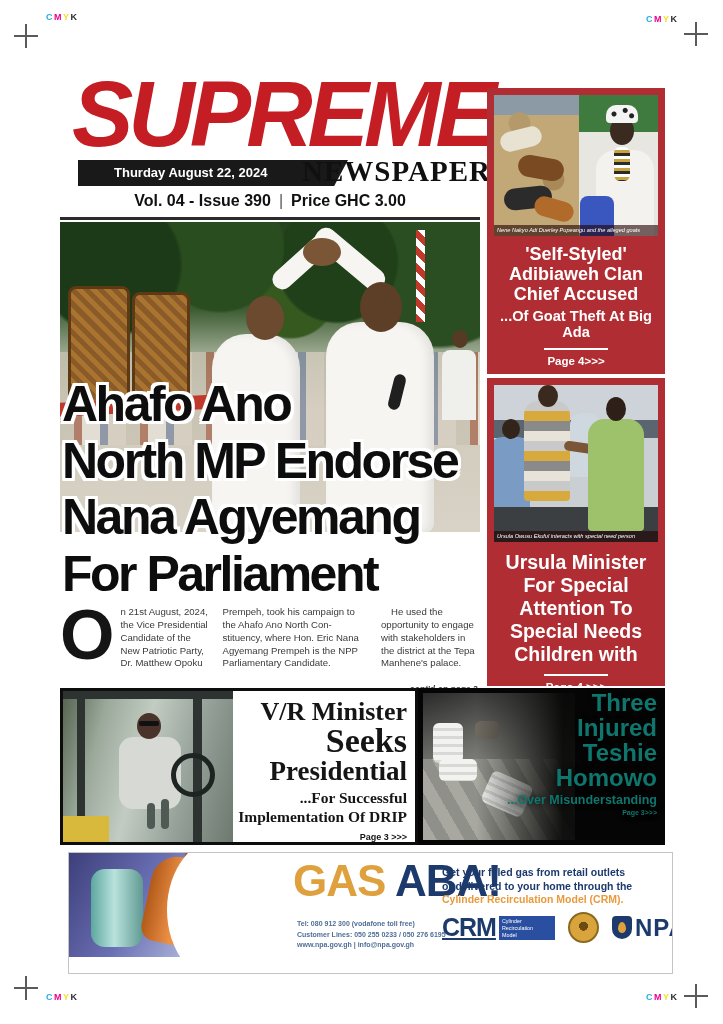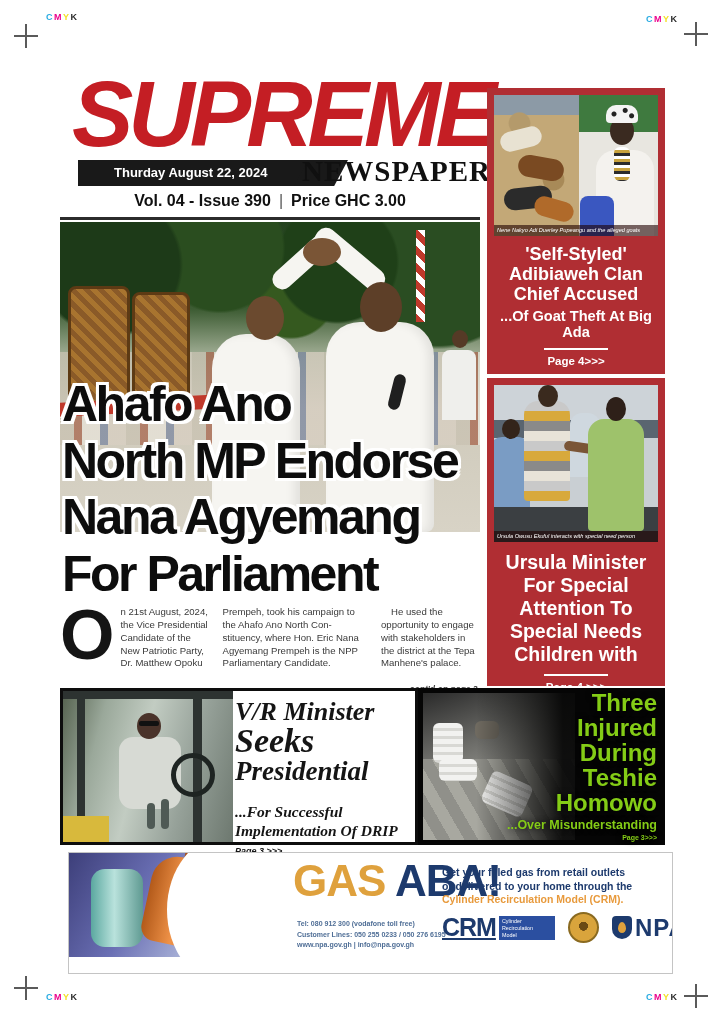--- a/index.html
+++ b/index.html
@@ -115,37 +115,37 @@
       border:3px solid #0d0d0d;box-sizing:border-box;}
   .vr-photo{position:absolute;left:0;top:0;width:170px;height:151px;overflow:hidden;
       background:linear-gradient(105deg,#55624f 0%,#9aa89a 22%,#c2ccc2 45%,#97a29a 70%,#6d786f 100%);}
   .vr-bar{position:absolute;background:#2d3331;}
   .vr-man{position:absolute;left:56px;top:46px;width:62px;height:72px;background:#d7dad4;border-radius:14px;}
   .vr-head{position:absolute;left:74px;top:22px;width:24px;height:26px;background:#4a332a;border-radius:50%;}
   .vr-glasses{position:absolute;left:76px;top:30px;width:20px;height:5px;background:#111;border-radius:2px;}
   .vr-wheel{position:absolute;left:108px;top:62px;width:34px;height:34px;border:5px solid #1e2422;border-radius:50%;}
   .vr-lever{position:absolute;background:#4f5a55;border-radius:4px;}
   .vr-yellow{position:absolute;left:0;bottom:0;width:46px;height:26px;background:#d8b93c;}
-  .vr-text{position:absolute;left:172px;right:8px;top:8px;
-      font-family:"Liberation Serif",serif;color:#151515;font-style:italic;}
+  .vr-text{position:absolute;left:172px;right:8px;top:8px;text-align:right;
+      font-family:"Liberation Serif",serif;color:#151515;}
   .vr-l1{font-size:26px;font-weight:bold;line-height:1;}
   .vr-l2{font-size:34px;font-weight:bold;line-height:.95;}
   .vr-l3{font-size:27px;font-weight:bold;line-height:1.05;}
-  .vr-sub{font-size:15.5px;font-weight:bold;line-height:1.25;margin-top:16px;}
+  .vr-sub{font-size:15.5px;font-weight:bold;line-height:1.25;margin-top:2px;}
   .vr-page{font-size:9px;font-weight:bold;margin-top:6px;font-family:"Liberation Sans",sans-serif;}
 
   
   .teshie-block{position:absolute;left:418px;top:688px;width:247px;height:157px;background:#050505;box-sizing:border-box;}
   .teshie-photo{position:absolute;left:5px;top:5px;width:152px;height:147px;overflow:hidden;
       background:linear-gradient(160deg,#2a2a2a 0%,#6f6f6b 35%,#9b9b95 60%,#8a8a84 100%);}
   .teshie-floor{position:absolute;left:0;bottom:0;width:100%;height:55%;
       background:repeating-linear-gradient(60deg,#a8a8a0 0 12px,#90908a 12px 24px);}
   .chair{position:absolute;background:repeating-linear-gradient(#f2f2f0 0 5px,#d8d8d4 5px 8px);border-radius:6px;}
   .teshie-fade{position:absolute;inset:0;background:linear-gradient(90deg,transparent 35%,rgba(0,0,0,.9) 92%);}
-  .teshie-text{position:absolute;right:8px;top:3px;text-align:right;color:#84cc16;font-weight:bold;
+  .teshie-text{position:absolute;right:8px;top:3px;text-align:right;color:#0f766e;font-weight:bold;
       text-shadow:0 0 6px rgba(0,0,0,.9);}
   .teshie-text .hl-line{font-size:24px;line-height:1.04;}
   .teshie-sub{font-size:12.5px;margin-top:2px;}
   .teshie-page{font-size:7px;margin-top:2px;}
 
   
   .ad{position:absolute;left:60px;top:852px;width:605px;height:122px;background:#fff;
       border:1px solid #c4c4c4;box-sizing:border-box;overflow:hidden;margin-left:8px;}
   .ad-img{position:absolute;left:0;top:0;width:160px;height:104px;overflow:hidden;
       background:linear-gradient(120deg,#3d3f7a 0%,#6a6fb4 45%,#aab3d8 80%,#e8ecf4 100%);}
@@ -313,21 +313,20 @@
       <div class="teshie-floor"></div>
       <div class="chair" style="left:10px;top:30px;width:30px;height:40px;"></div>
       <div class="chair" style="left:16px;top:66px;width:38px;height:22px;"></div>
       <div class="chair" style="left:62px;top:84px;width:44px;height:34px;transform:rotate(24deg);"></div>
       <div class="chair" style="left:52px;top:28px;width:24px;height:18px;background:#6f6a60;"></div>
       <div class="teshie-fade"></div>
     </div>
     <div class="teshie-text">
       <div class="hl-line">Three</div>
       <div class="hl-line">Injured</div>
-      <div class="hl-line">During</div>
       <div class="hl-line">Teshie</div>
       <div class="hl-line">Homowo</div>
       <div class="teshie-sub">...Over Misunderstanding</div>
       <div class="teshie-page">Page 3&gt;&gt;&gt;</div>
     </div>
   </div>
 
   <div class="ad">
     <div class="ad-img">
       <div class="cyl teal"></div>

